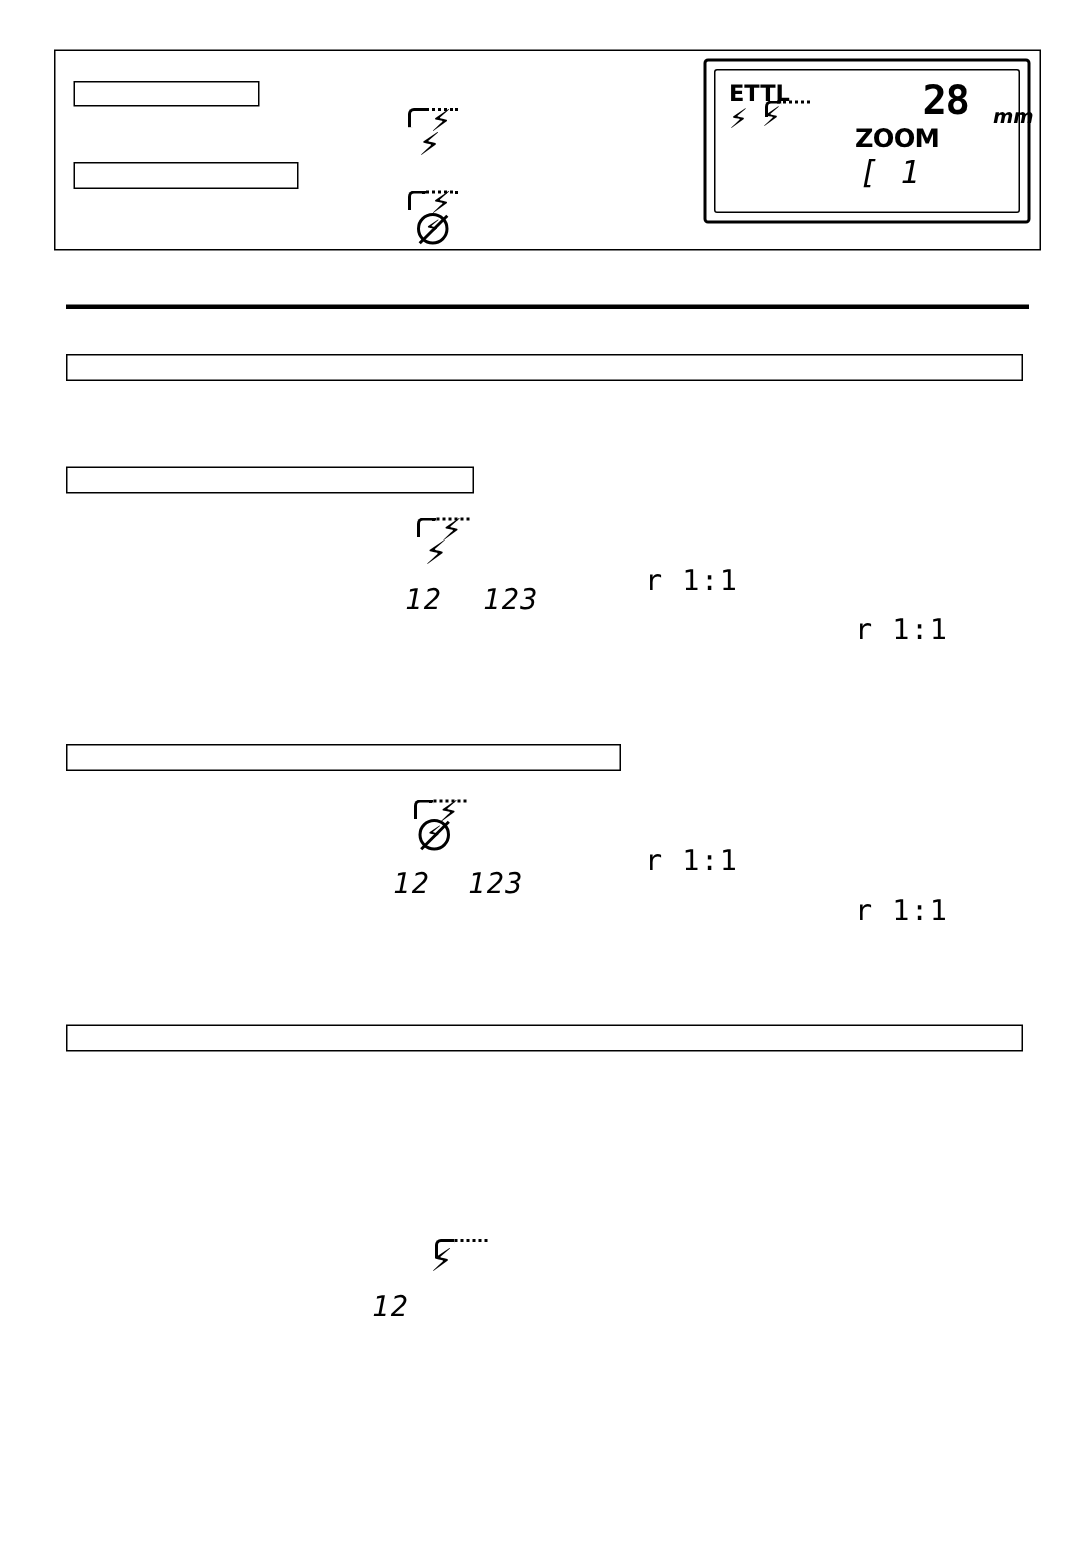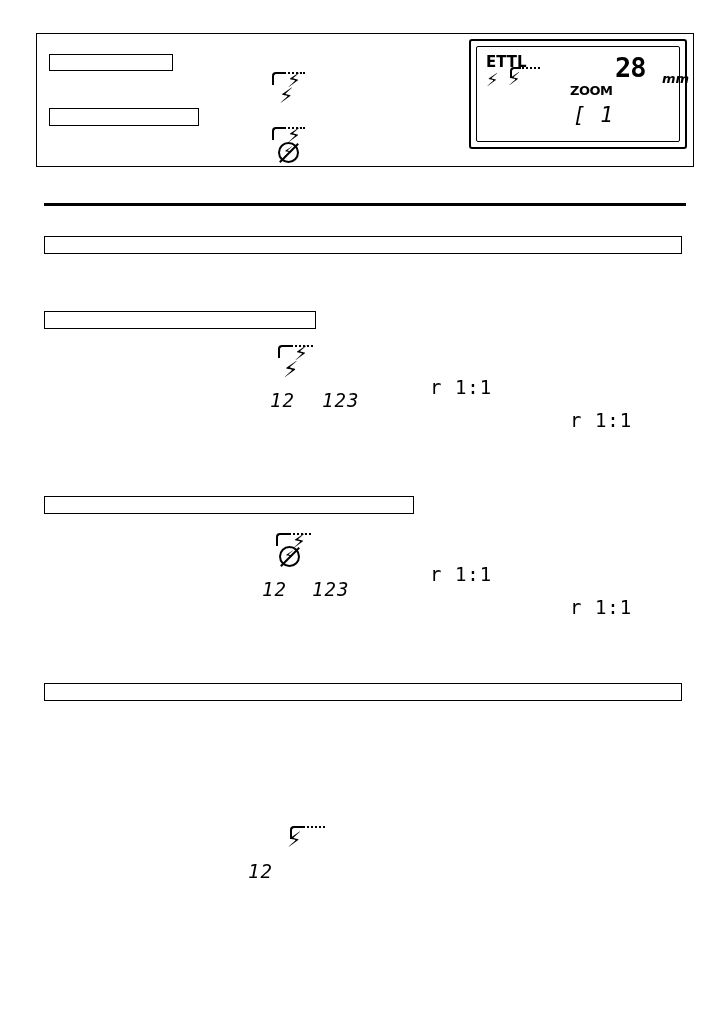--- a/index.html
+++ b/index.html
@@ -83,21 +83,21 @@
     font-weight: bold;
     font-size: 15px;
     letter-spacing: 0px;
   }
   .lcd-zoom {
     position: absolute;
     left: 93px;
     top: 36px;
     font-family: "DejaVu Sans", sans-serif;
     font-weight: bold;
-    font-size: 13px;
+    font-size: 17px;
     letter-spacing: -0.5px;
   }
   .lcd-zoomval {
     position: absolute;
     left: 138px;
     top: 5px;
     font-family: "DejaVu Sans Mono", monospace;
     font-size: 27px;
     font-weight: bold;
     letter-spacing: -1px;

